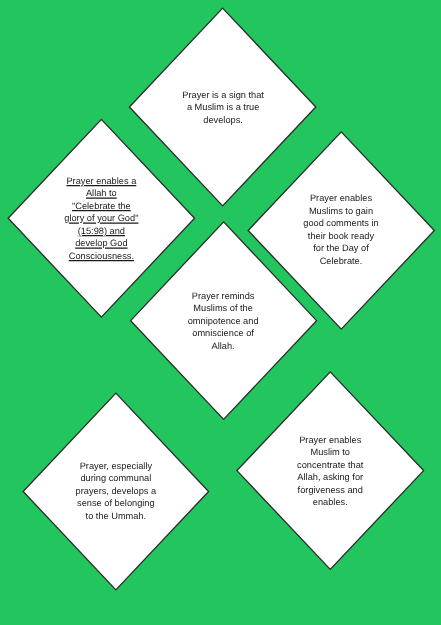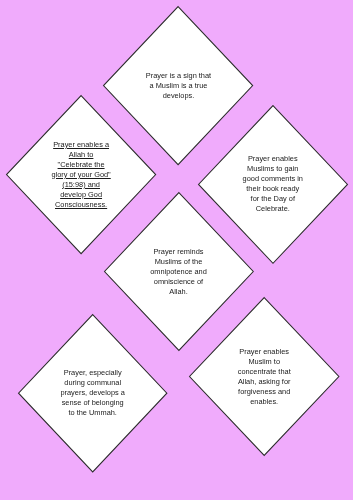--- a/index.html
+++ b/index.html
@@ -21,21 +21,21 @@
   #node-top{left:103.4px;top:6.0px;width:150.2px;height:159.2px;}
   #node-left{left:6.0px;top:95.1px;width:150.2px;height:159.2px;}
   #node-right{left:197.8px;top:105.0px;width:150.0px;height:158.8px;}
   #node-centre{left:103.6px;top:183.4px;width:149.8px;height:159.0px;}
   #node-bottom-left{left:21.2px;top:314.0px;width:149.4px;height:158.4px;}
   #node-bottom-right{left:189.0px;top:297.1px;width:150.4px;height:159.0px;}
 </style>
 </head>
 <body style="background: rgb(255, 255, 255);">
 
-<div id="stage" style="background: #f0abfc;">
+<div id="stage" style="background: #22c55e;">
 
   <div class="diamond" id="node-top" style="left: 103.4px; top: 6px; width: 150.2px; height: 159.2px;">
     <svg viewBox="0 0 150.2 159.2" width="150.2" height="159.2">
       <path d="M 75.1 0.525 L 149.67499999999998 79.6 L 75.1 158.67499999999998 L 0.525 79.6 Z" fill="#ffffff" stroke="#2b2b2b" stroke-width="1.05" stroke-linejoin="miter"></path>
     </svg>
     <div class="dtext" style="color: rgb(26, 26, 26); font-size: 7.4px; line-height: 10px;">
       <span class="lines">
         <span class="ln">Prayer is a sign that</span>
         <span class="ln">a Muslim is a true</span>
         <span class="ln">develops.</span>
@@ -69,21 +69,21 @@
         <span class="ln">Prayer enables</span>
         <span class="ln">Muslims to gain</span>
         <span class="ln">good comments in</span>
         <span class="ln">their book ready</span>
         <span class="ln">for the Day of</span>
         <span class="ln">Celebrate.</span>
       </span>
     </div>
   </div>
 
-  <div class="diamond" id="node-centre" style="left: 103.6px; top: 192px; width: 149.8px; height: 159px;">
+  <div class="diamond" id="node-centre" style="left: 103.6px; top: 177px; width: 149.8px; height: 159px;">
     <svg viewBox="0 0 149.8 159" width="149.8" height="159">
       <path d="M 74.9 0.525 L 149.275 79.5 L 74.9 158.475 L 0.525 79.5 Z" fill="#ffffff" stroke="#2b2b2b" stroke-width="1.05" stroke-linejoin="miter"></path>
     </svg>
     <div class="dtext" style="color: rgb(26, 26, 26); font-size: 7.4px; line-height: 10px;">
       <span class="lines">
         <span class="ln">Prayer reminds</span>
         <span class="ln">Muslims of the</span>
         <span class="ln">omnipotence and</span>
         <span class="ln">omniscience of</span>
         <span class="ln">Allah.</span>

